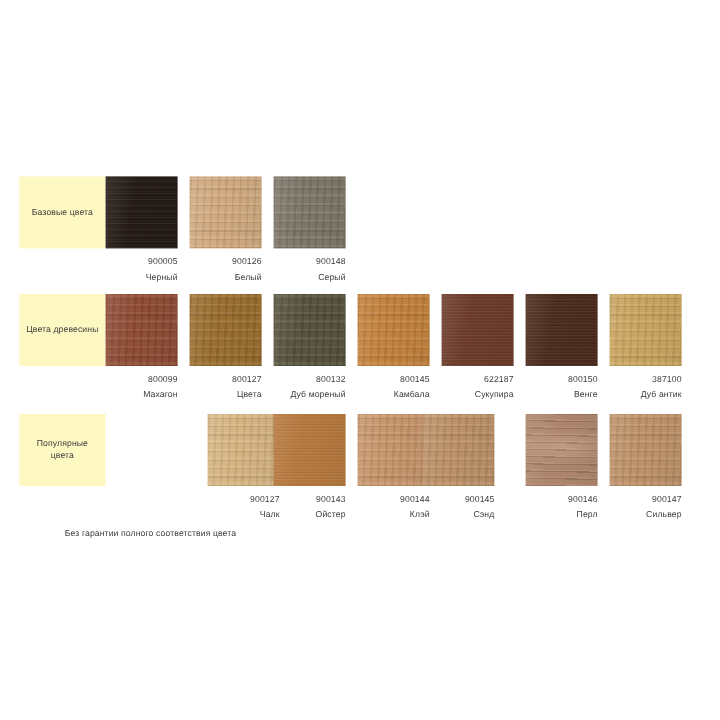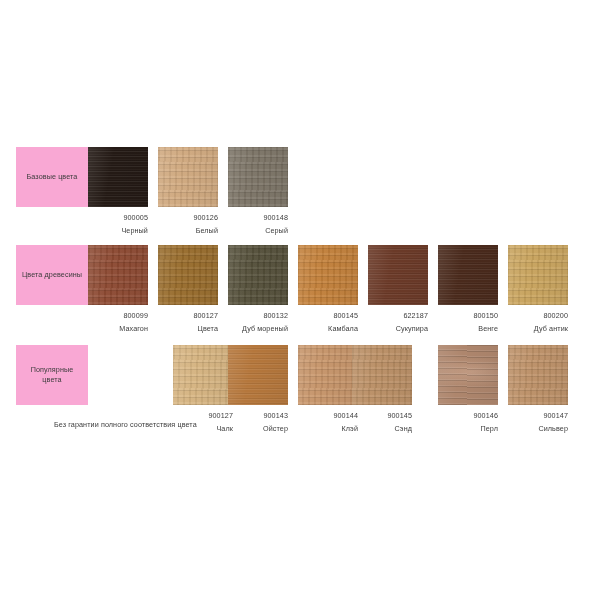--- a/index.html
+++ b/index.html
@@ -31,21 +31,21 @@
   .row-basic   { top: 141px; }
   .row-wood    { top: 239px; }
   .row-popular { top: 339px; }
 
   .row-label {
     position: absolute;
     left: 16px;
     top: 6px;
     width: 72px;
     height: 60px;
-    background: #f9a8d4;
+    background: #fef9c3;
     display: flex;
     align-items: center;
     justify-content: center;
     text-align: center;
     box-sizing: border-box;
     padding: 0 4px;
   }
   .row-label span {
     font-size: 7.2px;
     line-height: 1.45;
@@ -129,21 +129,21 @@
     color: #3c3c3c;
     letter-spacing: 0.1px;
     white-space: nowrap;
   }
   .code { margin-top: 6px; }
   .name { margin-top: 3.5px; }
 
   #disclaimer {
     position: absolute;
     left: 22px;
-    top: 420px;
+    top: 440px;
     font-size: 7.2px;
     color: #3c3c3c;
     letter-spacing: 0.1px;
     padding-left: 32px;
   }
 </style>
 </head>
 <body>
 
 <div id="palette-sheet">
@@ -231,21 +231,21 @@
             <div class="chip-sheen"></div>
           </div>
           <span class="code">800150</span>
           <span class="name">Венге</span>
         </div>
         <div class="cell" style="left: 420px;">
           <div class="chip" style="background: rgb(203, 165, 94);">
             <div class="grain g2"></div>
             <div class="chip-sheen"></div>
           </div>
-          <span class="code">800200</span>
+          <span class="code">387100</span>
           <span class="name">Дуб антик</span>
         </div>
       </div>
   </div>
 
   <div class="row row-popular">
     <div class="row-label">
       <span>Популярные цвета</span>
     </div>
     <div class="swatches">

